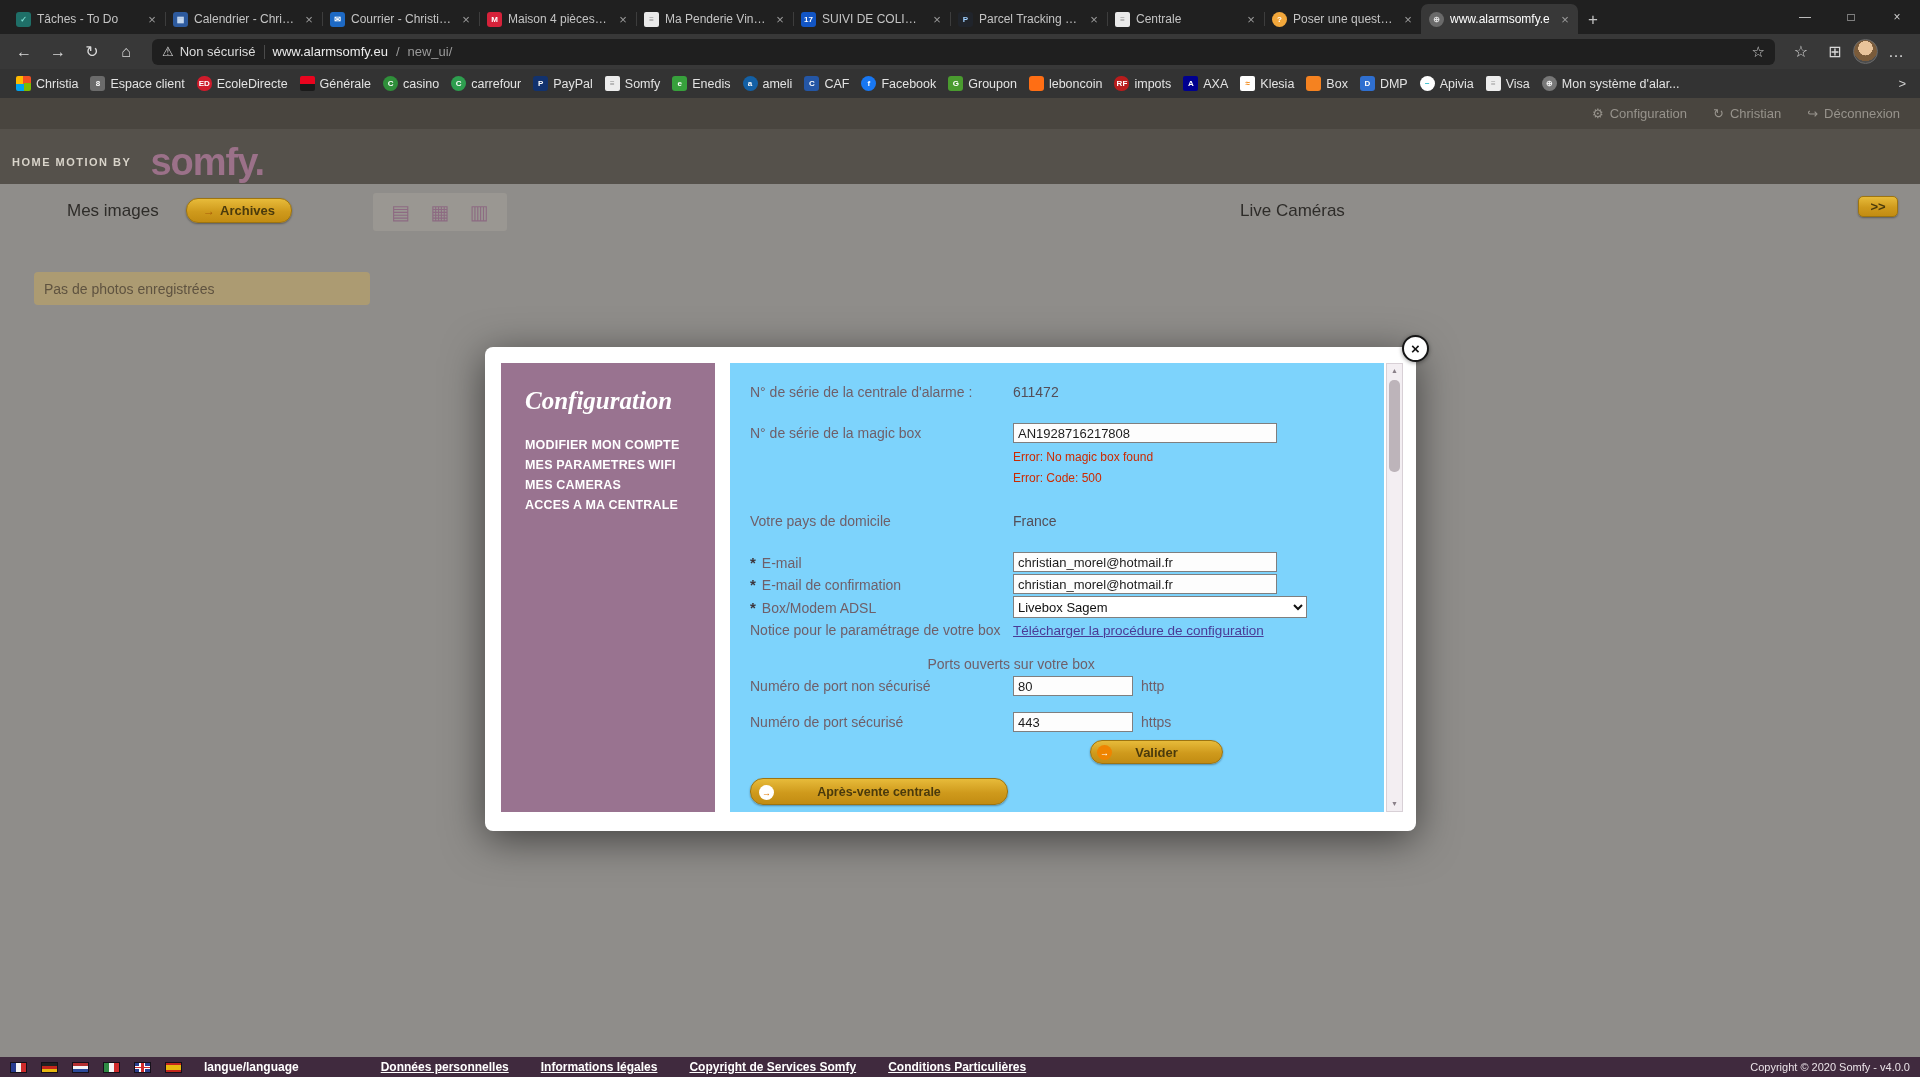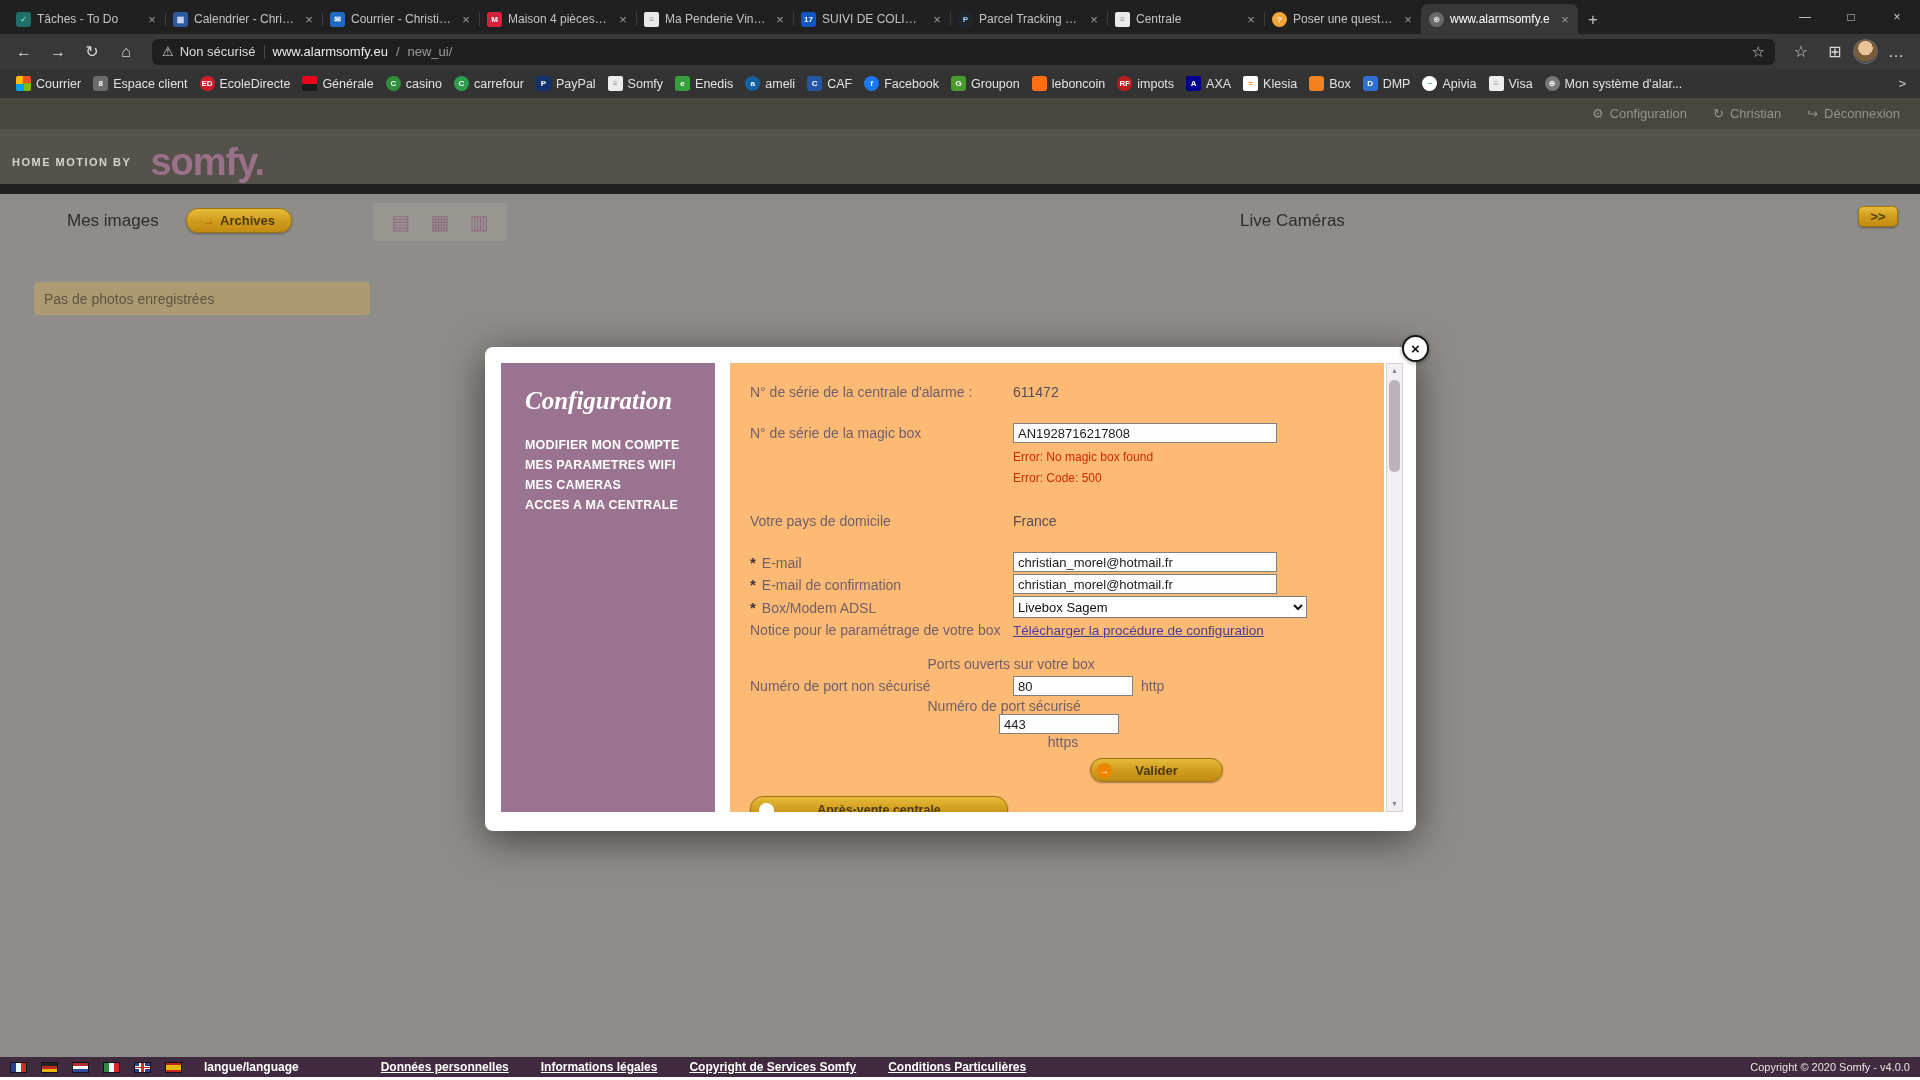--- a/index.html
+++ b/index.html
@@ -44,21 +44,21 @@
   .bm-more { margin-left:auto; color:#cfcfcf; font-size:13px; padding:0 4px; }
 
   
   .page { position:absolute; top:98px; left:0; right:0; bottom:0; display:flex; flex-direction:column; }
   .page-topbar { height:31px; background:#49453f; display:flex; align-items:center; justify-content:flex-end;
                  gap:26px; padding:0 20px; color:#97938c; font-size:13px; }
   .pt-item { display:flex; align-items:center; gap:6px; }
   .logobar { height:55px; background:#55514b; display:flex; align-items:flex-end; padding:0 0 8px 12px; }
   .logo-pre { color:#d9d4ca; font-size:11px; font-weight:bold; letter-spacing:1.5px; margin-bottom:8px; }
   .logo-brand { color:#9b7189; font-size:38px; font-weight:bold; letter-spacing:-1px; line-height:0.75; margin-left:19px; }
-  .content { flex:1; background:#8f8d8a; position:relative;margin-top:10px; }
+  .content { flex:1; background:#8f8d8a; position:relative; }
   .mes-images { position:absolute; left:67px; top:17px; font-size:17px; color:#2e2c29; }
   .gold { background:linear-gradient(180deg,#e7bb3a,#cf9a1c 55%,#c28c12); border:1px solid #9d7410;
           border-radius:12px; display:flex; align-items:center; justify-content:center; gap:5px;
           font-weight:bold; color:#4a3a0c; box-shadow:0 1px 2px rgba(0,0,0,.35); }
   .btn-archives { position:absolute; left:186px; top:14px; width:106px; height:25px; font-size:13px; }
   .btn-archives .arr { color:#a85d08; font-size:12px; }
   .view-box { position:absolute; left:373px; top:9px; width:134px; height:38px; background:#9a9792;
               border-radius:3px; display:flex; align-items:center; justify-content:space-around; padding:0 8px; }
   .view-icon { color:#8d6b82; font-size:20px; line-height:1; }
   .live-cameras { position:absolute; left:1240px; top:17px; font-size:17px; color:#2e2c29; }
@@ -74,37 +74,37 @@
   .bottomstrip { height:3px; background:#ffffff; }
 
   
   .modal { position:absolute; left:485px; top:347px; width:931px; height:484px; background:#ffffff;
            border-radius:8px; box-shadow:0 8px 40px rgba(0,0,0,.55); z-index:10; }
   .m-side { position:absolute; left:16px; top:16px; width:214px; height:449px; background:#997390; }
   .m-title { margin:24px 0 0 24px; color:#fff; font-size:25px; font-weight:bold; font-style:italic;
              font-family:"Liberation Serif", serif; }
   .m-menu { margin-top:20px; }
   .m-item { margin-left:24px; color:#fff; font-size:12.5px; font-weight:bold; letter-spacing:.2px; line-height:20px; }
-  .m-content { position:absolute; left:245px; top:16px; width:654px; height:449px; background:#fdba74;
+  .m-content { position:absolute; left:245px; top:16px; width:654px; height:449px; background:#7dd3fc;
                overflow:hidden; padding:16px 16px 0 20px; font-size:14px; color:#6f5f69; }
   .frow { display:flex; align-items:center; min-height:18px; }
   .flabel { width:263px; flex:none; color:#6f5f69; white-space:nowrap; }
   .ast { color:#3d353b; font-weight:bold; font-size:15px; margin-right:6px; }
   .fvalue { color:#544e58; }
   .tinput { width:264px; height:20px; border:1px solid #7f7f7f; background:#fdfdfd; font-size:13px;
             padding:0 4px; color:#1c1c1c; font-family:inherit; }
   .tinput.short { width:120px; }
   .fselect { width:294px; height:22px; font-size:13px; border:1px solid #7f7f7f; background:#fff;
              color:#111; font-family:inherit; }
   .err { margin-left:263px; margin-top:7px; color:#cc2a00; font-size:12px; }
   .flink { color:#4a3b96; font-size:13.5px; text-decoration:underline; }
   .suffix { margin-left:8px; }
   .r1 { margin-top:4px; } .r2 { margin-top:22px; } .r3 { margin-top:27px; } .r4 { margin-top:22px; }
   .r5 { margin-top:2px; } .r6 { margin-top:2px; } .r7 { margin-top:3px; } .r8 { margin-top:16px;justify-content:center; }
-  .r9 { margin-top:3px; } .r10 { margin-top:2px;flex-direction:column; }
+  .r9 { margin-top:3px; } .r10 { margin-top:16px; }
   .btn-valider { margin:8px 0 0 340px; width:133px; height:24px; position:relative; font-size:13px; }
   .btn-valider .bcirc { position:absolute; left:6px; top:4px; width:15px; height:15px; border-radius:50%;
                         background:#ef8400; color:#fff; font-size:9px; display:flex; align-items:center; justify-content:center; }
   .btn-wide { margin:14px 0 0 0; width:258px; height:27px; position:relative; font-size:12.5px; border-radius:13px; }
   .btn-wide .bcirc { position:absolute; left:8px; top:6px; width:15px; height:15px; border-radius:50%;
                      background:#fff; color:#e07800; font-size:9px; display:flex; align-items:center; justify-content:center; }
   .btn-partial { margin-top:12px; }
   .m-scroll { position:absolute; left:901px; top:16px; width:17px; height:449px; background:#f3eef2;
               border:1px solid #d8d0d6; display:flex; flex-direction:column; align-items:center; }
   .sarrow { color:#8a8089; font-size:7px; line-height:14px; height:14px; }
@@ -206,21 +206,21 @@
   <div class="nav-icon">☆</div>
   <div class="nav-icon">⊞</div>
   <div class="avatar"></div>
   <div class="nav-icon">…</div>
 </div>
 
 <div class="bookmarksbar">
 
     <div class="bm">
       <span class="bm-icon" style="background: conic-gradient(rgb(242, 80, 34) 0deg, rgb(242, 80, 34) 25%, rgb(127, 186, 0) 0deg, rgb(127, 186, 0) 50%, rgb(0, 164, 239) 0deg, rgb(0, 164, 239) 75%, rgb(255, 185, 0) 0deg); color: rgb(255, 255, 255); border-radius: 2px;"></span>
-      <span>Courrier</span>
+      <span>Christia</span>
     </div>
 
     <div class="bm">
       <span class="bm-icon" style="background: rgb(107, 107, 107); color: rgb(255, 255, 255); border-radius: 3px;">8</span>
       <span>Espace client</span>
     </div>
 
     <div class="bm">
       <span class="bm-icon" style="background: rgb(207, 27, 43); color: rgb(255, 255, 255); border-radius: 7px;">ED</span>
       <span>EcoleDirecte</span>

